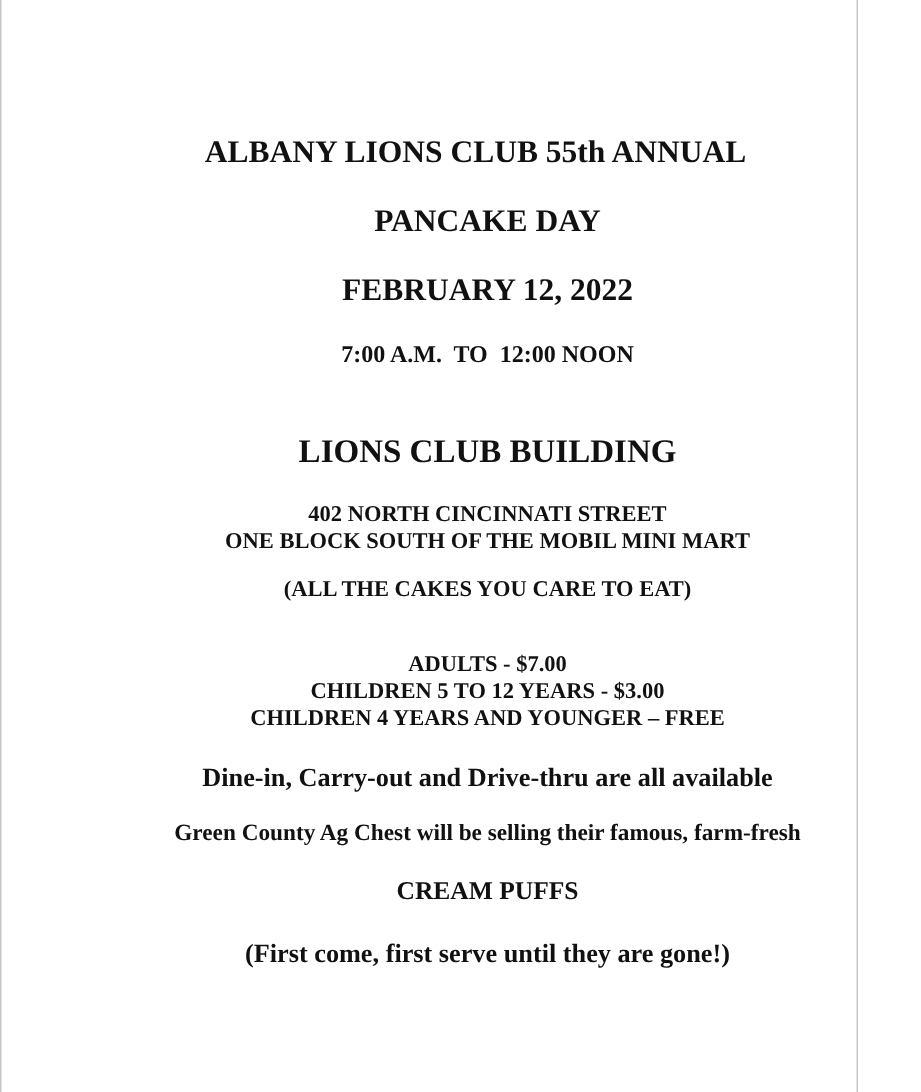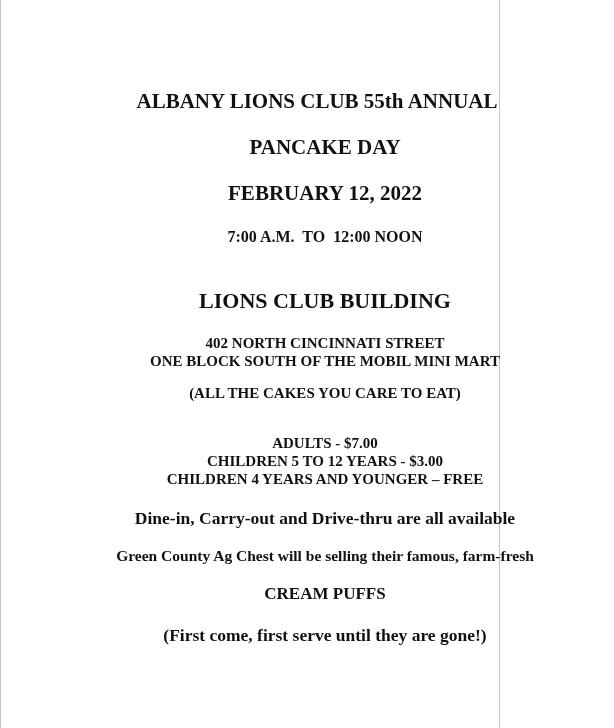--- a/index.html
+++ b/index.html
@@ -10,21 +10,21 @@
     body {
       width: 614px;
       height: 728px;
       position: relative;
       overflow: hidden;
     }
     .page {
       position: absolute;
       left: 0;
       top: 0;
-      width: 500px;
+      width: 572px;
       height: 728px;
       background: #ffffff;
       border-left: 1px solid #c6c6c6;
       border-right: 1px solid #c6c6c6;
       box-sizing: border-box;
     }
     .line {
       position: absolute;
       left: 0;
       width: 648px;

